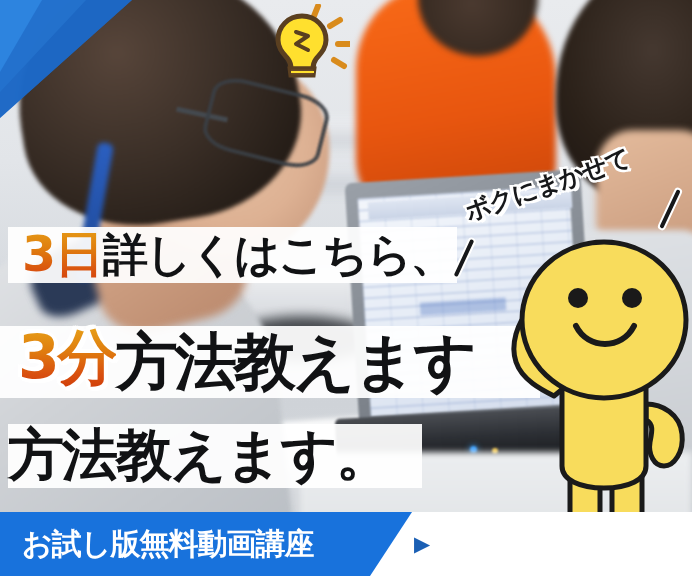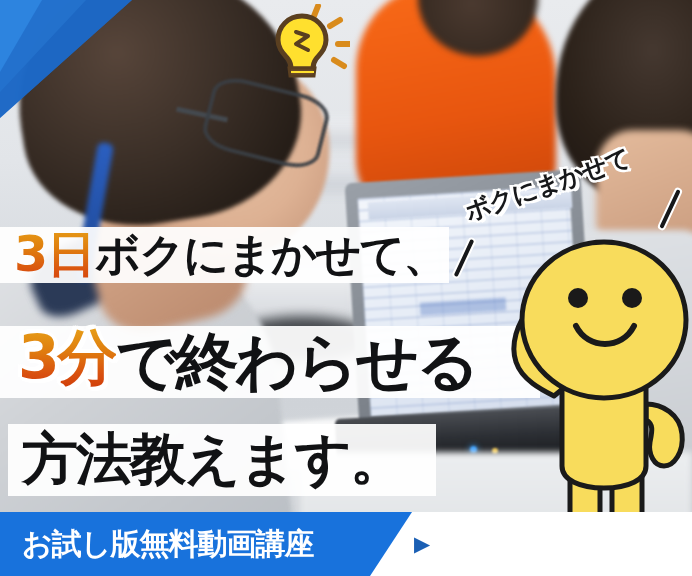--- a/index.html
+++ b/index.html
@@ -230,23 +230,23 @@
 
   
   .band {
     position: absolute;
     background: rgba(255,255,255,0.93);
     display: flex;
     align-items: center;
     white-space: nowrap;
     font-family: "DejaVu Sans", "Liberation Sans", sans-serif;
   }
-  .band-1 { left: 0;  top: 227px; width: 435px; height: 56px; padding-left: 14px; }
+  .band-1 { left: 8px;  top: 227px; width: 435px; height: 56px; padding-left: 14px; }
   .band-2 { left: 0px;  top: 326px; width: 522px; height: 72px; padding-left: 18px; }
-  .band-3 { left: 8px;  top: 424px; width: 414px; height: 72px; padding-left: 14px; }
+  .band-3 { left: 8px;  top: 424px; width: 414px; height: 64px; }
 
   .hl-accent {
     font-weight: 700;
     background: linear-gradient(180deg, #e8a41a 0%, #e0800f 38%, #d9500f 76%, #cf3c0a 100%);
     -webkit-background-clip: text;
     background-clip: text;
     color: transparent;
     -webkit-text-fill-color: transparent;
   }
   .hl-black { font-weight: 700; color: #111214; }
@@ -379,26 +379,26 @@
     </g>
     <path d="M44 12 C58 12 68 23 68 36 C68 45 62 50 58 55 C55 59 55 63 55 65
              L33 65 C33 63 33 59 30 55 C26 50 20 45 20 36 C20 23 30 12 44 12 Z" fill="#ffe02e" stroke="#5a3f20" stroke-width="5" stroke-linejoin="round"></path>
     <path d="M31 64 L57 64 L56 72 L32 72 Z" fill="#6b4a26" stroke="#5a3f20" stroke-width="3"></path>
     <line x1="33" y1="68" x2="56" y2="68" stroke="#ffe02e" stroke-width="2"></line>
     <path d="M38 28 L50 32 L38 40 L50 46" fill="none" stroke="#5a3f20" stroke-width="4" stroke-linejoin="round" stroke-linecap="round"></path>
   </svg>
 
   <div class="band band-1">
     <span class="hl-accent">3日</span>
-    <span class="hl-black">ボクにまかせて、</span>
+    <span class="hl-black">詳しくはこちら、</span>
   </div>
 
   <div class="band band-2">
     <span class="hl-accent">3分</span>
-    <span class="hl-black">で終わらせる</span>
+    <span class="hl-black">方法教えます</span>
   </div>
 
   <div class="band band-3">
     <span class="hl-black">方法教えます。</span>
   </div>
 
   <div class="speech">ボクにまかせて</div>
   <div class="speech-tick-l"></div>
   <div class="speech-tick-r"></div>
 

